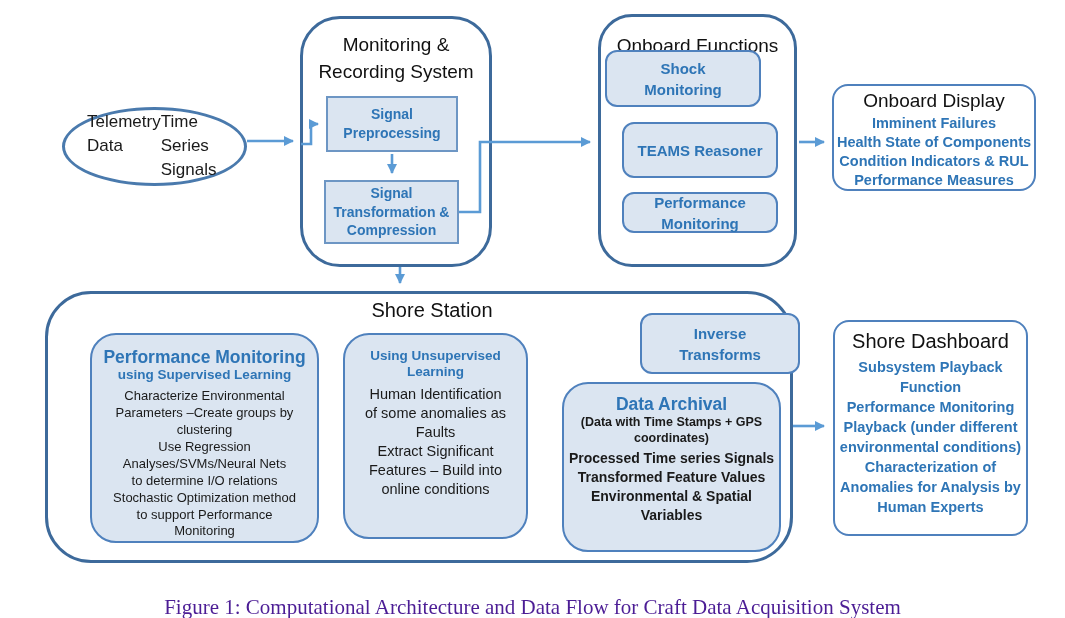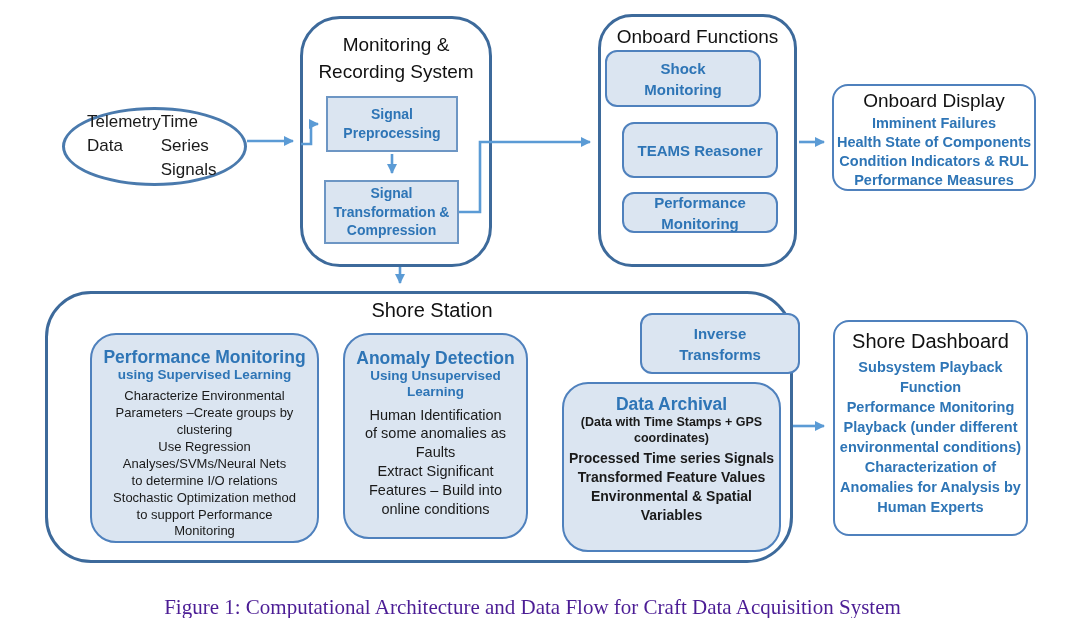--- a/index.html
+++ b/index.html
@@ -12,21 +12,21 @@
   .abs{position:absolute;}
   .ellipse{left:62px;top:107px;width:185px;height:79px;border:3px solid #4a7aad;border-radius:50%;
     display:flex;justify-content:center;padding-left:22px;
     font-size:17px;line-height:1.4;color:var(--black_text);background:#fff;}
   .bigbox{border:3px solid var(--frame);border-radius:40px;background:#fff;}
   .mon{left:300px;top:16px;width:192px;height:251px;}
   .onf{left:598px;top:14px;width:199px;height:253px;border-radius:34px;}
   .shore{left:45px;top:291px;width:748px;height:272px;border-radius:46px;border-width:3.5px;}
   .bigtitle{text-align:center;font-size:19px;color:#111;line-height:1.4;}
   .mon .bigtitle{padding-top:13px;}
-  .onf .bigtitle{padding-top:7px;}
+  .onf .bigtitle{padding-top:16px;}
   .shoretitle{left:332px;top:299px;width:200px;text-align:center;font-size:20px;color:#111;}
   .sbox{background:var(--fill);display:flex;flex-direction:column;align-items:center;justify-content:center;
     text-align:center;color:var(--blue_text);font-weight:bold;}
   .sq{border:2px solid var(--thin_border);font-size:14px;line-height:1.35;}
   .sigpre{left:326px;top:96px;width:132px;height:56px;}
   .sigtr{left:324px;top:180px;width:135px;height:64px;}
   .rb{border:2.5px solid var(--box_border);border-radius:12px;font-size:15px;line-height:1.4;}
   .shock{left:605px;top:50px;width:156px;height:57px;}
   .teams{left:622px;top:122px;width:156px;height:56px;}
   .perffn{left:622px;top:192px;width:156px;height:41px;}
@@ -112,21 +112,20 @@
 clustering
 Use Regression
 Analyses/SVMs/Neural Nets
 to determine I/O relations
 Stochastic Optimization method
 to support Performance
 Monitoring</div>
   </div>
 
   <div class="abs panel anom">
-    <div class="ptitle">Anomaly Detection</div>
     <div class="psub">Using Unsupervised
 Learning</div>
     <div class="pbody">Human Identification
 of some anomalies as
 Faults
 Extract Significant
 Features – Build into
 online conditions</div>
   </div>
 

